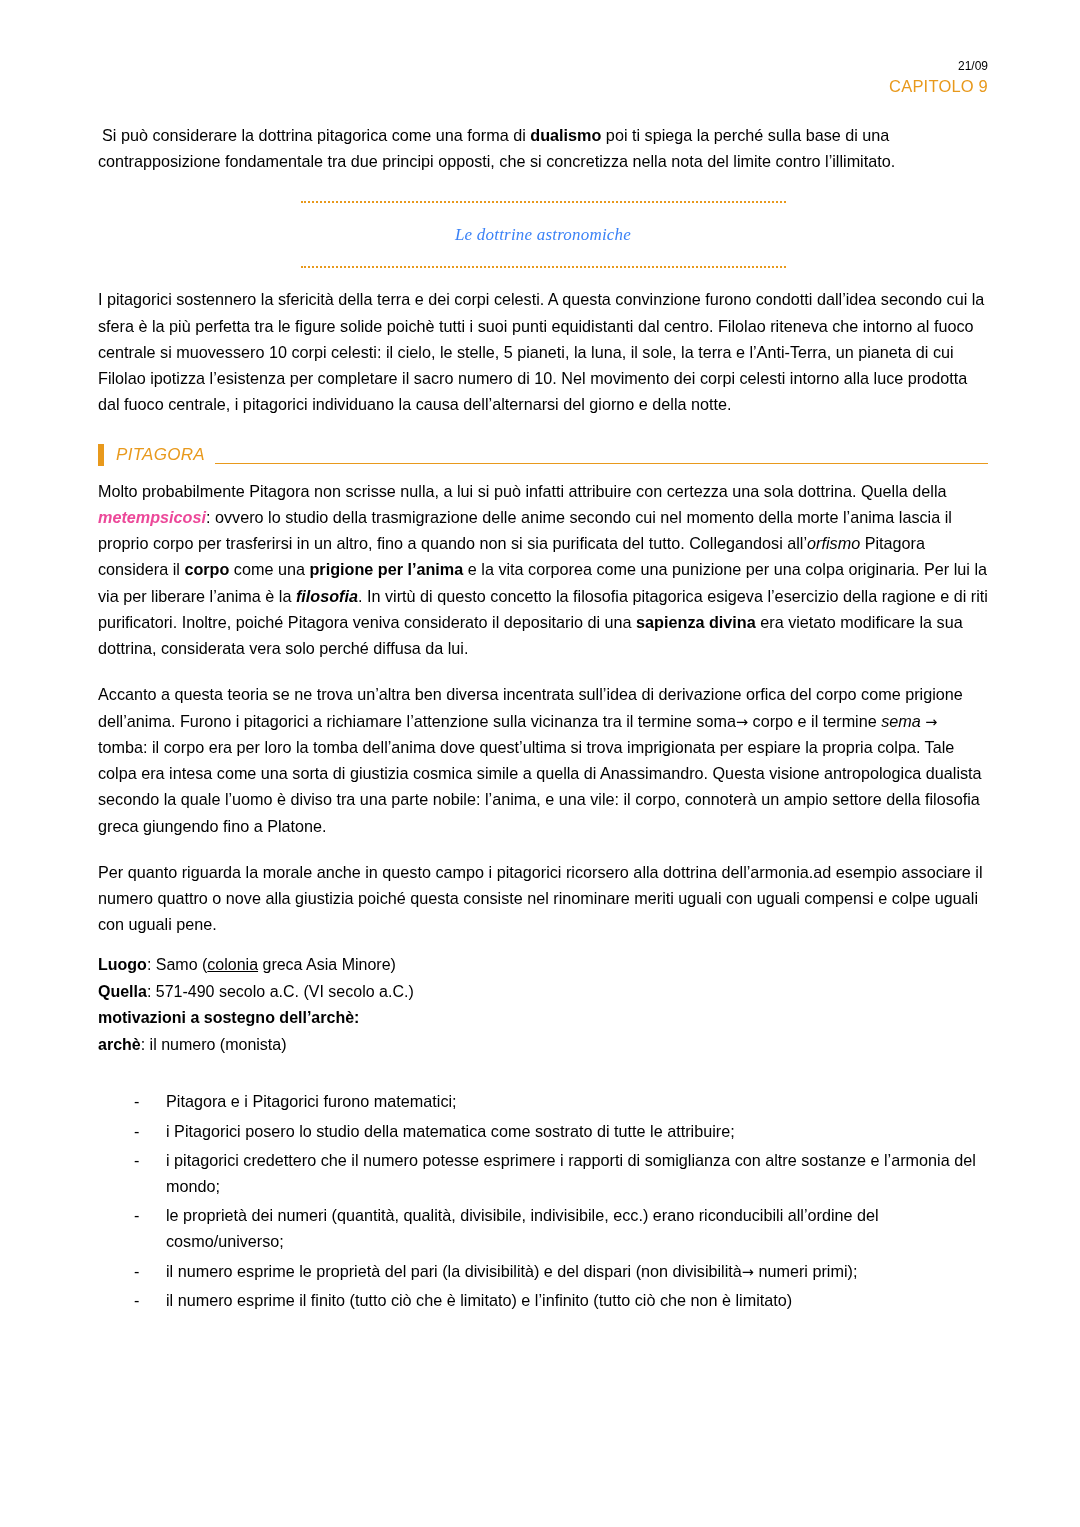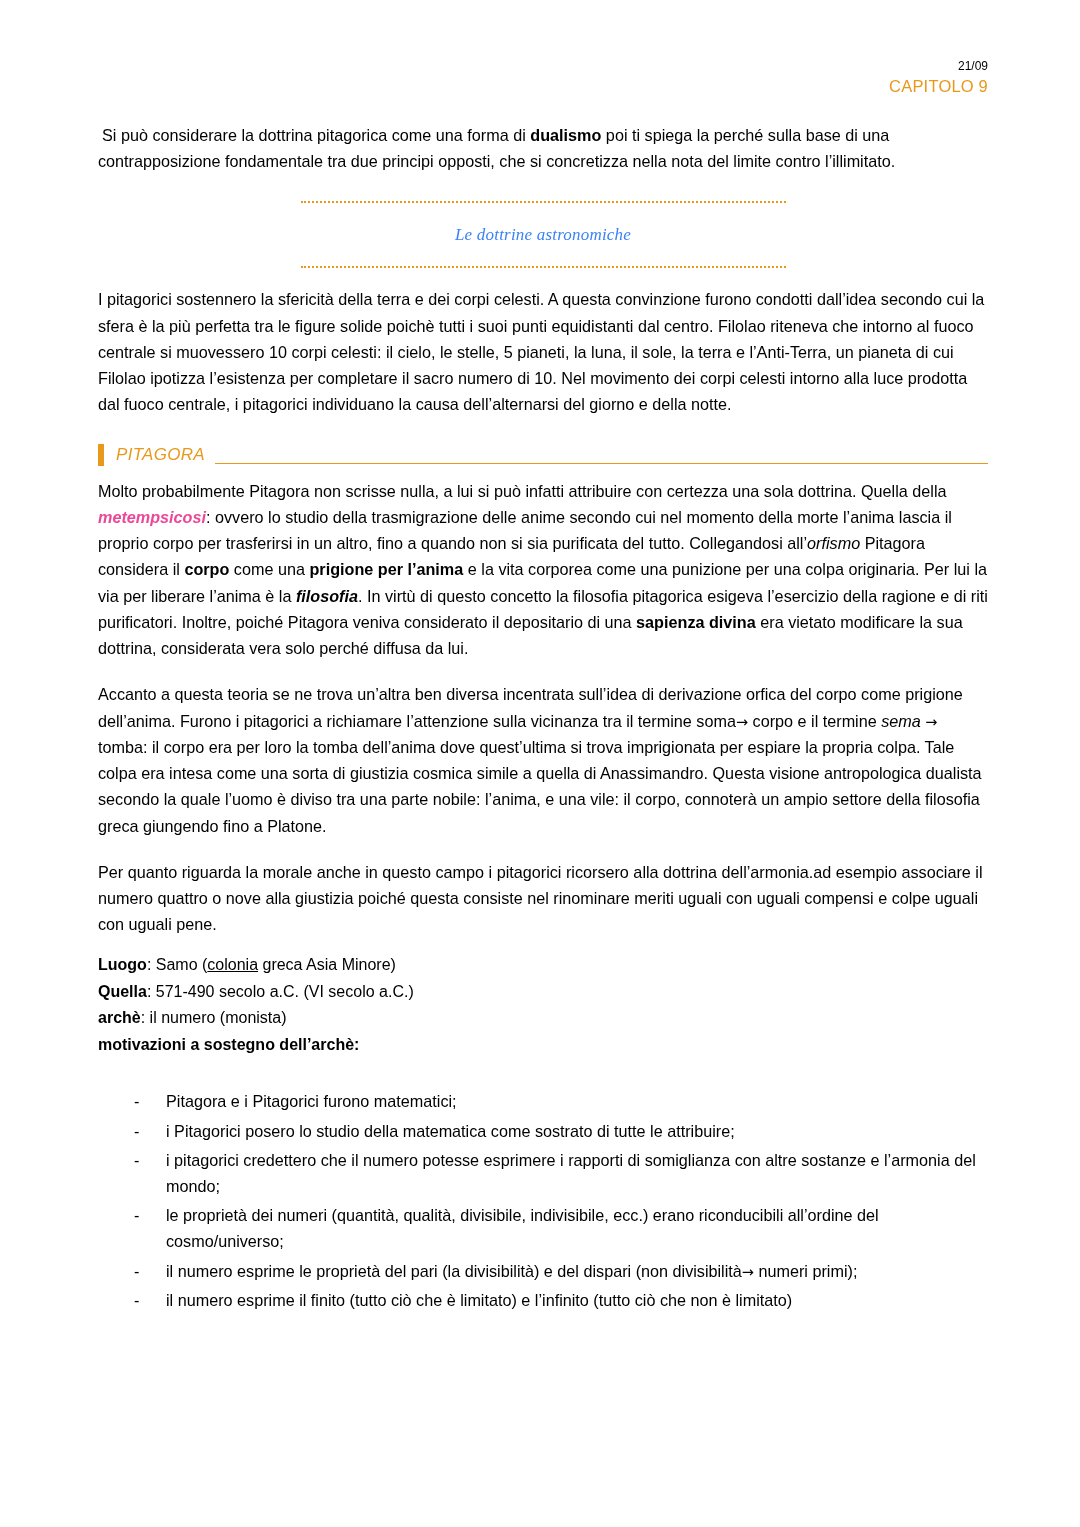--- a/index.html
+++ b/index.html
@@ -168,22 +168,22 @@
 
     <p><span>Molto probabilmente Pitagora non scrisse nulla, a lui si può infatti attribuire con certezza una sola dottrina. Quella della </span><span class="metem">metempsicosi</span><span>: ovvero lo studio della trasmigrazione delle anime secondo cui nel momento della morte l’anima lascia il proprio corpo per trasferirsi in un altro, fino a quando non si sia purificata del tutto. Collegandosi all’</span><i>orfismo</i><span> Pitagora considera il </span><b>corpo</b><span> come una </span><b>prigione per l’anima</b><span> e la vita corporea come una punizione per una colpa originaria. Per lui la via per liberare l’anima è la </span><b><i>filosofia</i></b><span>. In virtù di questo concetto la filosofia pitagorica esigeva l’esercizio della ragione e di riti purificatori. Inoltre, poiché Pitagora veniva considerato il depositario di una </span><b>sapienza divina</b><span> era vietato modificare la sua dottrina, considerata vera solo perché diffusa da lui.</span></p>
 
     <p style="margin-top:20px;"><span>Accanto a questa teoria se ne trova un’altra ben diversa incentrata sull’idea di derivazione orfica del corpo come prigione dell’anima. Furono i pitagorici a richiamare l’attenzione sulla vicinanza tra il termine soma</span><span class="arrow">→</span><span> corpo e il termine </span><i>sema</i> <span class="arrow">→</span><span> tomba: il corpo era per loro la tomba dell’anima dove quest’ultima si trova imprigionata per espiare la propria colpa. Tale colpa era intesa come una sorta di giustizia cosmica simile a quella di Anassimandro. Questa visione antropologica dualista secondo la quale l’uomo è diviso tra una parte nobile: l’anima, e una vile: il corpo, connoterà un ampio settore della filosofia greca giungendo fino a Platone.</span></p>
 
     <p style="margin-top:20px;">Per quanto riguarda la morale anche in questo campo i pitagorici ricorsero alla dottrina dell’armonia.ad esempio associare il numero quattro o nove alla giustizia poiché questa consiste nel rinominare meriti uguali con uguali compensi e colpe uguali con uguali pene.</p>
 
     <div class="facts">
       <div><b>Luogo</b><span>: Samo (</span><span class="u">colonia</span><span> greca Asia Minore)</span></div>
       <div><b>Quella</b><span>: 571-490 secolo a.C. (VI secolo a.C.)</span></div>
+      <div><b>motivazioni a sostegno dell’archè</b><b>:</b></div>
       <div><b>archè</b><span>: il numero (monista)</span></div>
-      <div><b>motivazioni a sostegno dell’archè</b><b>:</b></div>
     </div>
 
     <ul class="bullets">
       <li><span class="dash">-</span><span>Pitagora e i Pitagorici furono matematici;</span></li>
       <li><span class="dash">-</span><span>i Pitagorici posero lo studio della matematica come sostrato di tutte le attribuire;</span></li>
       <li><span class="dash">-</span><span>i pitagorici credettero che il numero potesse esprimere i rapporti di somiglianza con altre sostanze e l’armonia del mondo;</span></li>
       <li><span class="dash">-</span><span>le proprietà dei numeri (quantità, qualità, divisibile, indivisibile, ecc.) erano riconducibili all’ordine del cosmo/universo;</span></li>
       <li><span class="dash">-</span><span>il numero esprime le proprietà del pari (la divisibilità) e del dispari (non divisibilità</span><span class="arrow">→</span><span> numeri primi);</span></li>
       <li><span class="dash">-</span><span>il numero esprime il finito (tutto ciò che è limitato) e l’infinito (tutto ciò che non è limitato)</span></li>
     </ul>

